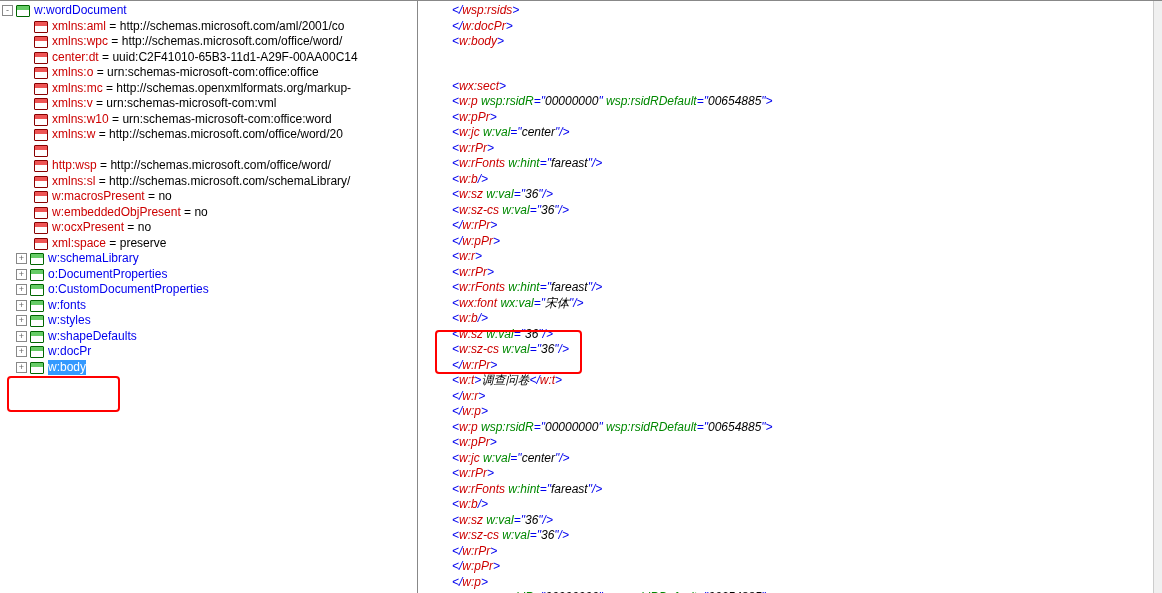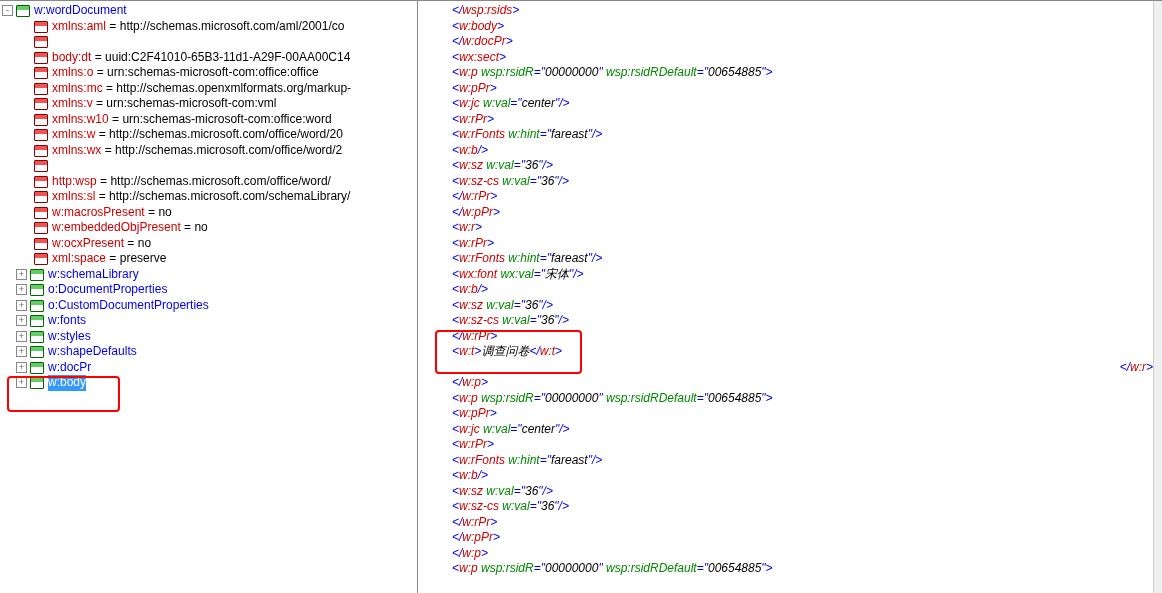--- a/index.html
+++ b/index.html
@@ -126,26 +126,27 @@
       <div class="tree-row">
         <span class="indent" style="width: 20px;"></span>
         <span class="expander none"></span>
         <span class="icon icon-attr"></span>
         <span><span class="red">xmlns:aml</span><span class="black"> = </span><span class="black">http://schemas.microsoft.com/aml/2001/co</span></span>
       </div>
       <div class="tree-row">
         <span class="indent" style="width: 20px;"></span>
         <span class="expander none"></span>
         <span class="icon icon-attr"></span>
-      </div>
-      <div class="tree-row">
-        <span class="indent" style="width: 20px;"></span>
-        <span class="expander none"></span>
-        <span class="icon icon-attr"></span>
-        <span><span class="red">body:dt</span><span class="black"> = </span><span class="black">uuid:C2F41010-65B3-11d1-A29F-00AA00C14</span></span>
+        <span><span class="red">xmlns:wpc</span><span class="black"> = </span><span class="black">http://schemas.microsoft.com/office/word/</span></span>
+      </div>
+      <div class="tree-row">
+        <span class="indent" style="width: 20px;"></span>
+        <span class="expander none"></span>
+        <span class="icon icon-attr"></span>
+        <span><span class="red">center:dt</span><span class="black"> = </span><span class="black">uuid:C2F41010-65B3-11d1-A29F-00AA00C14</span></span>
       </div>
       <div class="tree-row">
         <span class="indent" style="width: 20px;"></span>
         <span class="expander none"></span>
         <span class="icon icon-attr"></span>
         <span><span class="red">xmlns:o</span><span class="black"> = </span><span class="black">urn:schemas-microsoft-com:office:office</span></span>
       </div>
       <div class="tree-row">
         <span class="indent" style="width: 20px;"></span>
         <span class="expander none"></span>
@@ -162,26 +163,20 @@
         <span class="indent" style="width: 20px;"></span>
         <span class="expander none"></span>
         <span class="icon icon-attr"></span>
         <span><span class="red">xmlns:w10</span><span class="black"> = </span><span class="black">urn:schemas-microsoft-com:office:word</span></span>
       </div>
       <div class="tree-row">
         <span class="indent" style="width: 20px;"></span>
         <span class="expander none"></span>
         <span class="icon icon-attr"></span>
         <span><span class="red">xmlns:w</span><span class="black"> = </span><span class="black">http://schemas.microsoft.com/office/word/20</span></span>
-      </div>
-      <div class="tree-row">
-        <span class="indent" style="width: 20px;"></span>
-        <span class="expander none"></span>
-        <span class="icon icon-attr"></span>
-        <span><span class="red">xmlns:wx</span><span class="black"> = </span><span class="black">http://schemas.microsoft.com/office/word/2</span></span>
       </div>
       <div class="tree-row">
         <span class="indent" style="width: 20px;"></span>
         <span class="expander none"></span>
         <span class="icon icon-attr"></span>
       </div>
       <div class="tree-row">
         <span class="indent" style="width: 20px;"></span>
         <span class="expander none"></span>
         <span class="icon icon-attr"></span>
@@ -261,43 +256,43 @@
       </div>
       <div class="tree-row">
         <span class="indent" style="width: 16px;"></span>
         <span class="expander">+</span>
         <span class="icon icon-elem"></span>
         <span class="selected"><span class="blue">w:body</span></span>
       </div>
     </div>
   <div class="right-pane right-content" id="xml-pane">
       <div class="xml-line" style="padding-left: 34px;"><span class="blue">&lt;/</span><span class="red">wsp:rsids</span><span class="blue">&gt;</span></div>
+      <div class="xml-line" style="padding-left: 34px;"><span class="blue">&lt;/</span><span class="red">w:docPr</span><span class="blue">&gt;</span></div>
       <div class="xml-line" style="padding-left: 34px;"><span class="blue">&lt;</span><span class="red">w:body</span><span class="blue">&gt;</span></div>
-      <div class="xml-line" style="padding-left: 34px;"><span class="blue">&lt;/</span><span class="red">w:docPr</span><span class="blue">&gt;</span></div>
-      <div class="xml-line" style="padding-left: 34px;"><span class="blue">&lt;</span><span class="red">wx:sect</span><span class="blue">&gt;</span></div>
+      <div class="xml-line" style="padding-left: 34px; margin-top: 29px;"><span class="blue">&lt;</span><span class="red">wx:sect</span><span class="blue">&gt;</span></div>
       <div class="xml-line" style="padding-left: 34px;"><span class="blue">&lt;</span><span class="red">w:p </span><span class="green">wsp:rsidR</span><span class="blue">="</span><span class="black">00000000</span><span class="blue">" </span><span class="green">wsp:rsidRDefault</span><span class="blue">="</span><span class="black">00654885</span><span class="blue">"&gt;</span></div>
       <div class="xml-line" style="padding-left: 34px;"><span class="blue">&lt;</span><span class="red">w:pPr</span><span class="blue">&gt;</span></div>
       <div class="xml-line" style="padding-left: 34px;"><span class="blue">&lt;</span><span class="red">w:jc </span><span class="green">w:val</span><span class="blue">="</span><span class="black">center</span><span class="blue">"/&gt;</span></div>
       <div class="xml-line" style="padding-left: 34px;"><span class="blue">&lt;</span><span class="red">w:rPr</span><span class="blue">&gt;</span></div>
       <div class="xml-line" style="padding-left: 34px;"><span class="blue">&lt;</span><span class="red">w:rFonts </span><span class="green">w:hint</span><span class="blue">="</span><span class="black">fareast</span><span class="blue">"/&gt;</span></div>
       <div class="xml-line" style="padding-left: 34px;"><span class="blue">&lt;</span><span class="red">w:b</span><span class="blue">/&gt;</span></div>
       <div class="xml-line" style="padding-left: 34px;"><span class="blue">&lt;</span><span class="red">w:sz </span><span class="green">w:val</span><span class="blue">="</span><span class="black">36</span><span class="blue">"/&gt;</span></div>
       <div class="xml-line" style="padding-left: 34px;"><span class="blue">&lt;</span><span class="red">w:sz-cs </span><span class="green">w:val</span><span class="blue">="</span><span class="black">36</span><span class="blue">"/&gt;</span></div>
       <div class="xml-line" style="padding-left: 34px;"><span class="blue">&lt;/</span><span class="red">w:rPr</span><span class="blue">&gt;</span></div>
       <div class="xml-line" style="padding-left: 34px;"><span class="blue">&lt;/</span><span class="red">w:pPr</span><span class="blue">&gt;</span></div>
       <div class="xml-line" style="padding-left: 34px;"><span class="blue">&lt;</span><span class="red">w:r</span><span class="blue">&gt;</span></div>
       <div class="xml-line" style="padding-left: 34px;"><span class="blue">&lt;</span><span class="red">w:rPr</span><span class="blue">&gt;</span></div>
       <div class="xml-line" style="padding-left: 34px;"><span class="blue">&lt;</span><span class="red">w:rFonts </span><span class="green">w:hint</span><span class="blue">="</span><span class="black">fareast</span><span class="blue">"/&gt;</span></div>
       <div class="xml-line" style="padding-left: 34px;"><span class="blue">&lt;</span><span class="red">wx:font </span><span class="green">wx:val</span><span class="blue">="</span><span class="black">宋体</span><span class="blue">"/&gt;</span></div>
       <div class="xml-line" style="padding-left: 34px;"><span class="blue">&lt;</span><span class="red">w:b</span><span class="blue">/&gt;</span></div>
       <div class="xml-line" style="padding-left: 34px;"><span class="blue">&lt;</span><span class="red">w:sz </span><span class="green">w:val</span><span class="blue">="</span><span class="black">36</span><span class="blue">"/&gt;</span></div>
       <div class="xml-line" style="padding-left: 34px;"><span class="blue">&lt;</span><span class="red">w:sz-cs </span><span class="green">w:val</span><span class="blue">="</span><span class="black">36</span><span class="blue">"/&gt;</span></div>
       <div class="xml-line" style="padding-left: 34px;"><span class="blue">&lt;/</span><span class="red">w:rPr</span><span class="blue">&gt;</span></div>
       <div class="xml-line" style="padding-left: 34px;"><span class="blue">&lt;</span><span class="red">w:t</span><span class="blue">&gt;</span><span class="black">调查问卷</span><span class="blue">&lt;/</span><span class="red">w:t</span><span class="blue">&gt;</span></div>
-      <div class="xml-line" style="padding-left: 34px; text-align: right;"><span class="blue">&lt;/</span><span class="red">w:r</span><span class="blue">&gt;</span></div>
+      <div class="xml-line" style="padding-left: 34px;"><span class="blue">&lt;/</span><span class="red">w:r</span><span class="blue">&gt;</span></div>
       <div class="xml-line" style="padding-left: 34px;"><span class="blue">&lt;/</span><span class="red">w:p</span><span class="blue">&gt;</span></div>
       <div class="xml-line" style="padding-left: 34px;"><span class="blue">&lt;</span><span class="red">w:p </span><span class="green">wsp:rsidR</span><span class="blue">="</span><span class="black">00000000</span><span class="blue">" </span><span class="green">wsp:rsidRDefault</span><span class="blue">="</span><span class="black">00654885</span><span class="blue">"&gt;</span></div>
       <div class="xml-line" style="padding-left: 34px;"><span class="blue">&lt;</span><span class="red">w:pPr</span><span class="blue">&gt;</span></div>
       <div class="xml-line" style="padding-left: 34px;"><span class="blue">&lt;</span><span class="red">w:jc </span><span class="green">w:val</span><span class="blue">="</span><span class="black">center</span><span class="blue">"/&gt;</span></div>
       <div class="xml-line" style="padding-left: 34px;"><span class="blue">&lt;</span><span class="red">w:rPr</span><span class="blue">&gt;</span></div>
       <div class="xml-line" style="padding-left: 34px;"><span class="blue">&lt;</span><span class="red">w:rFonts </span><span class="green">w:hint</span><span class="blue">="</span><span class="black">fareast</span><span class="blue">"/&gt;</span></div>
       <div class="xml-line" style="padding-left: 34px;"><span class="blue">&lt;</span><span class="red">w:b</span><span class="blue">/&gt;</span></div>
       <div class="xml-line" style="padding-left: 34px;"><span class="blue">&lt;</span><span class="red">w:sz </span><span class="green">w:val</span><span class="blue">="</span><span class="black">36</span><span class="blue">"/&gt;</span></div>
       <div class="xml-line" style="padding-left: 34px;"><span class="blue">&lt;</span><span class="red">w:sz-cs </span><span class="green">w:val</span><span class="blue">="</span><span class="black">36</span><span class="blue">"/&gt;</span></div>
       <div class="xml-line" style="padding-left: 34px;"><span class="blue">&lt;/</span><span class="red">w:rPr</span><span class="blue">&gt;</span></div>

